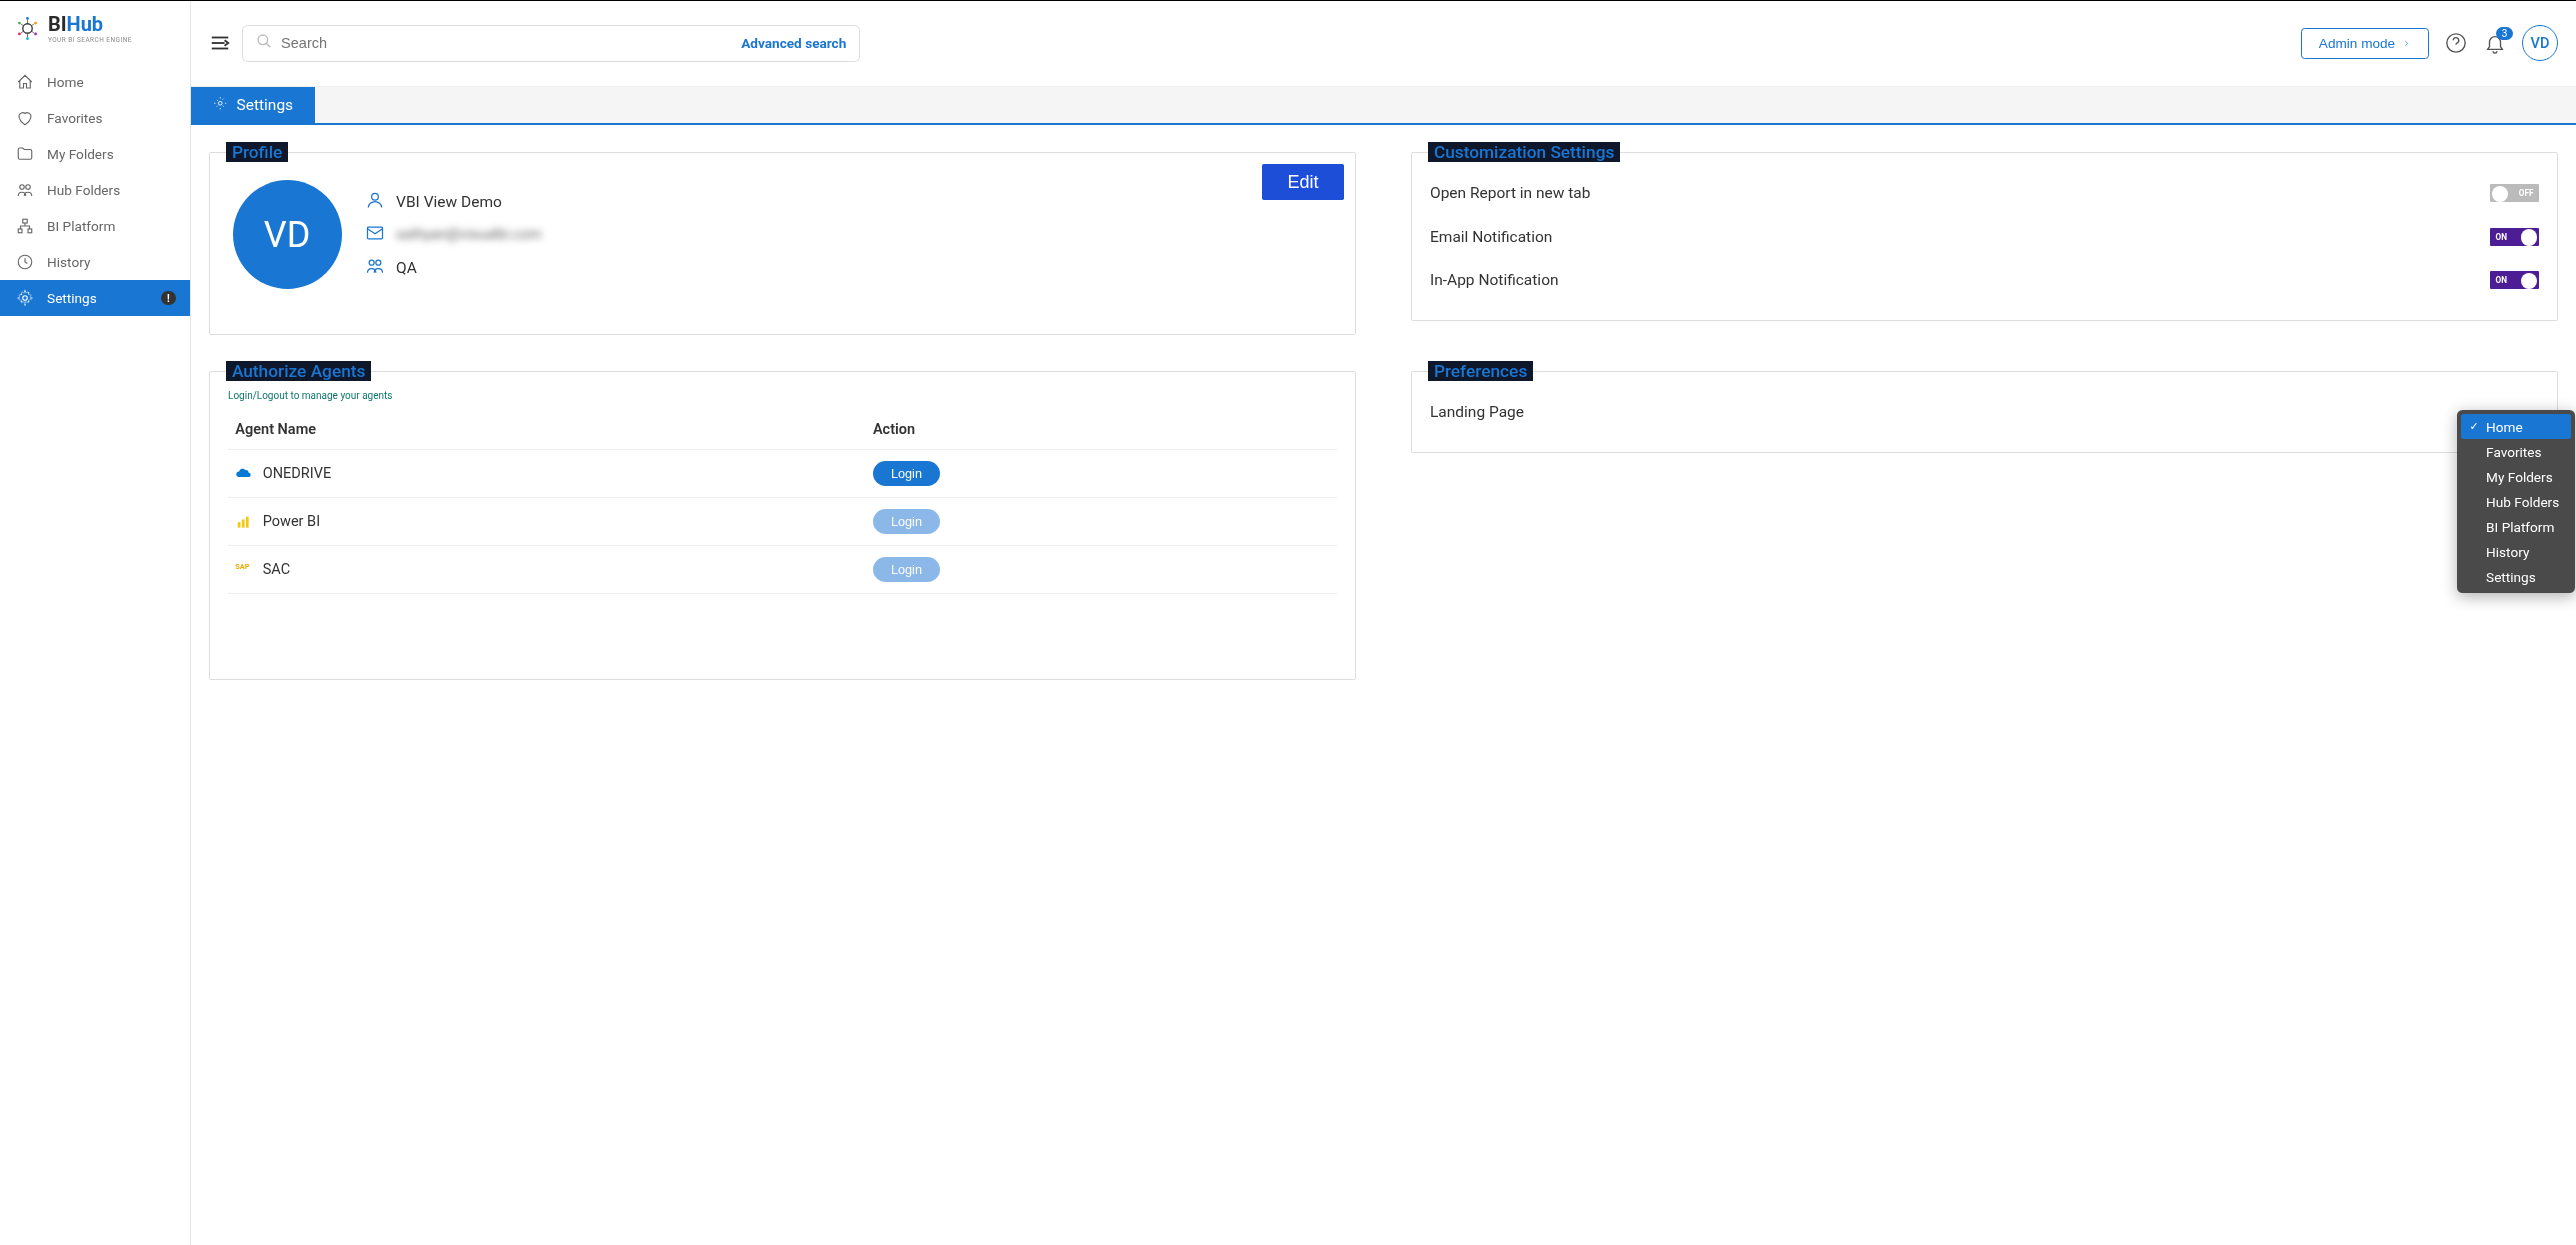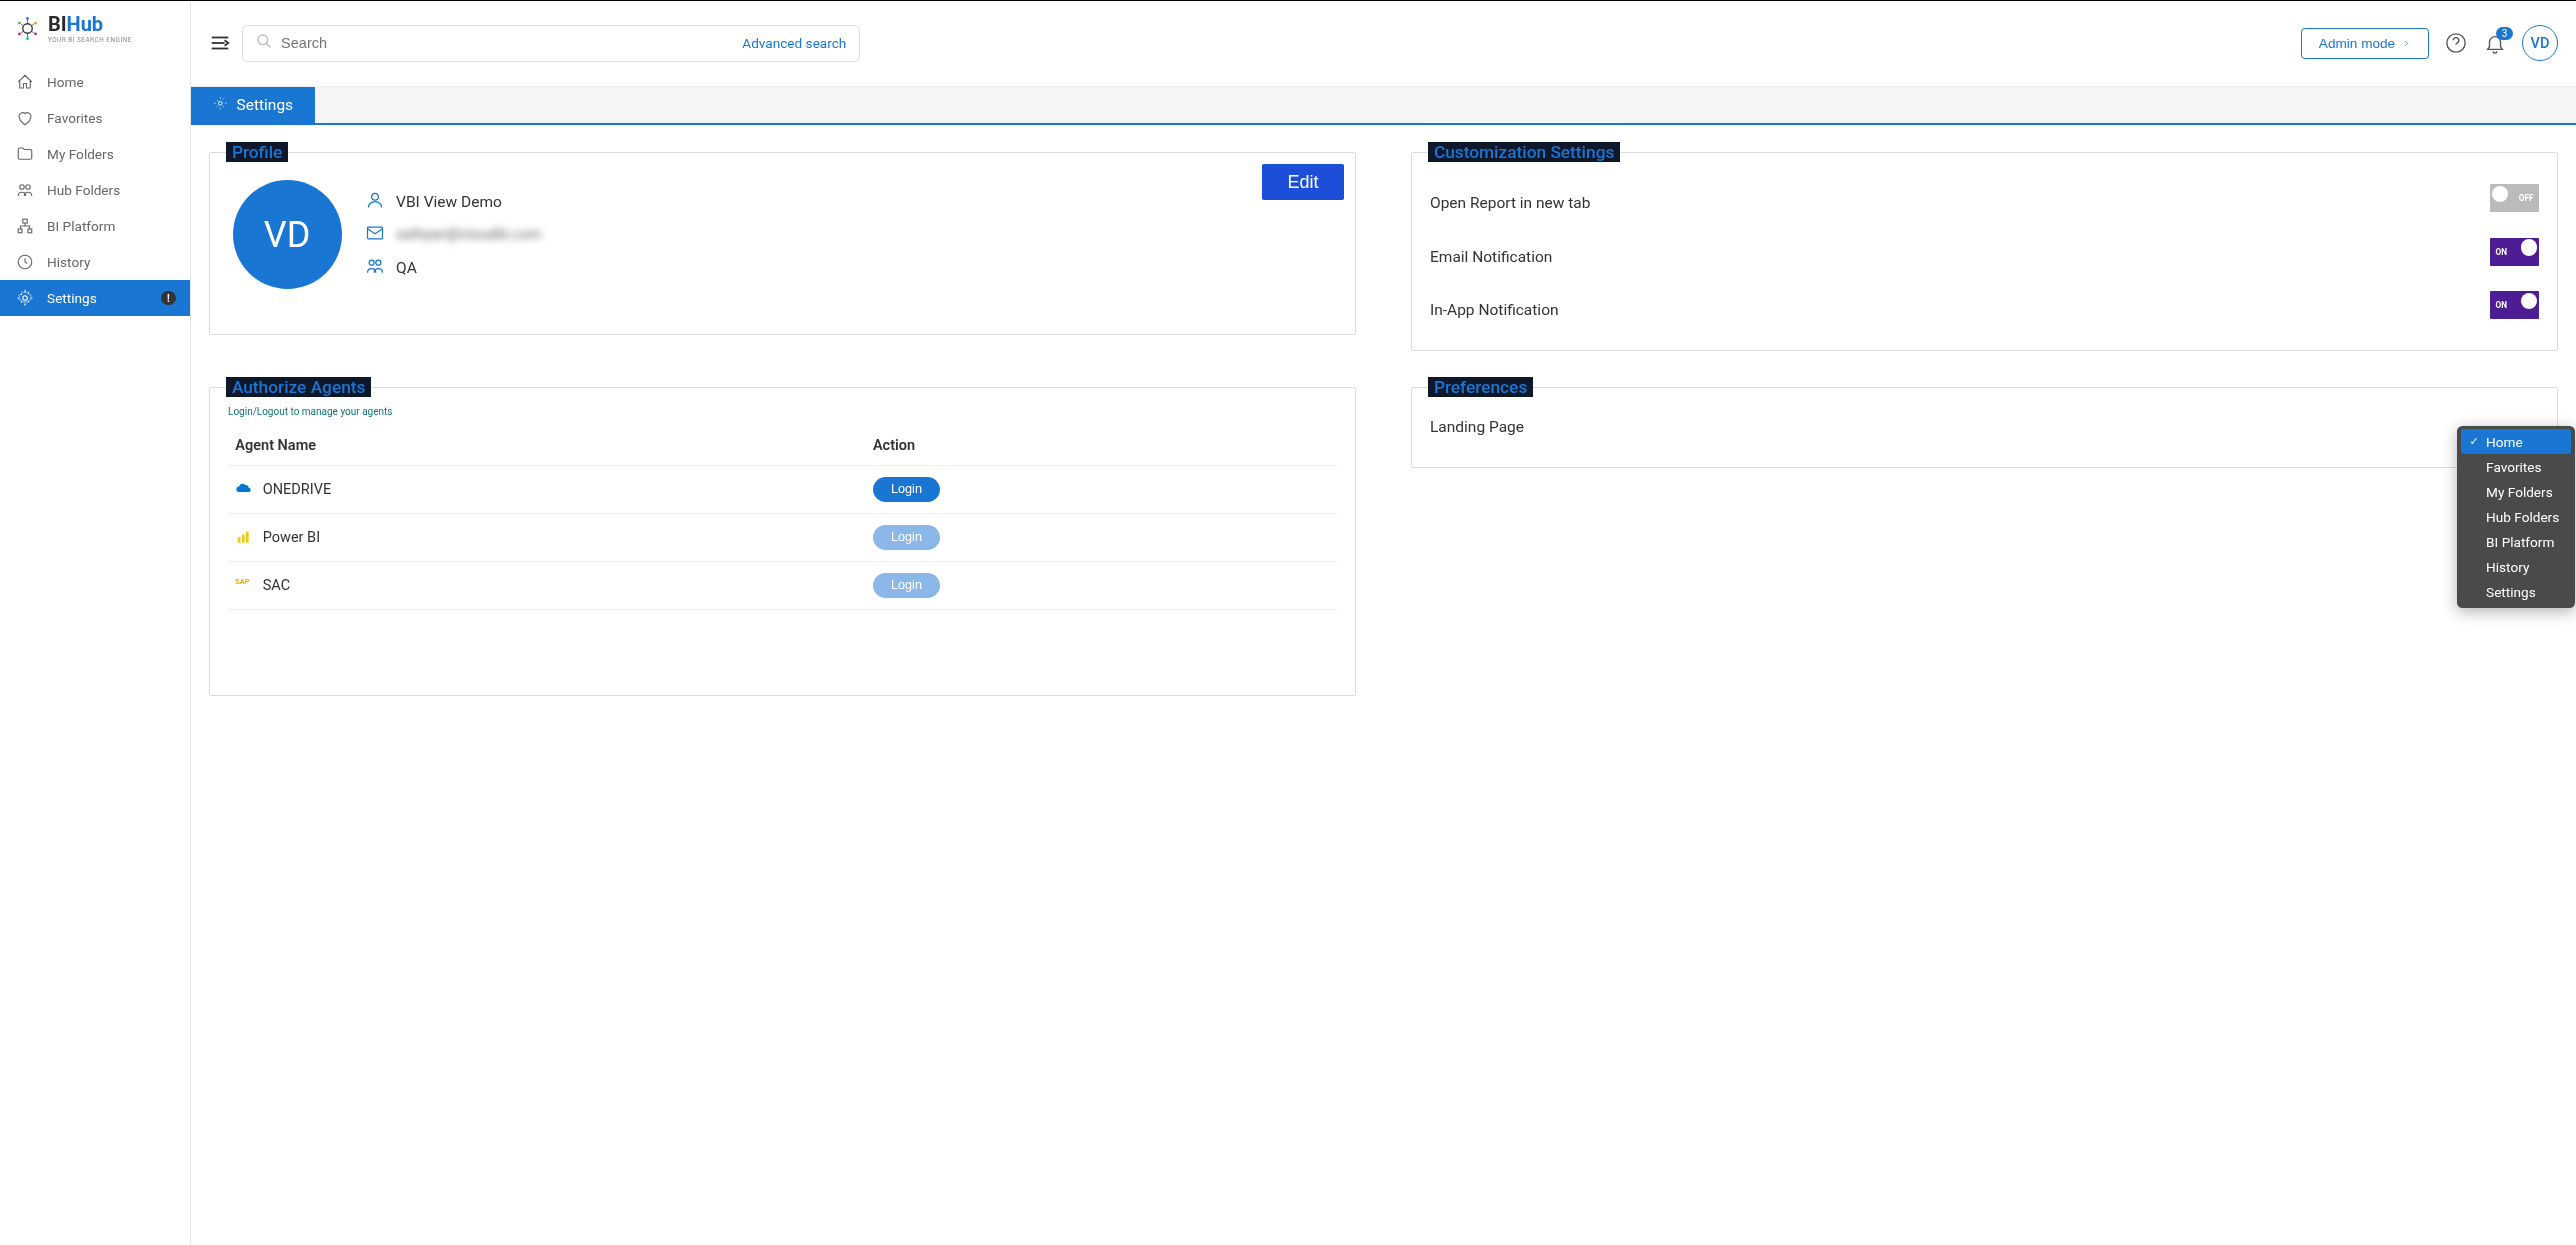--- a/index.html
+++ b/index.html
@@ -19,21 +19,21 @@
     .nav-item.active { background: #1976d2; color: #fff; }
     .nav-icon { width: 18px; height: 18px; display: flex; align-items: center; justify-content: center; }
     .alert-dot { position: absolute; right: 14.5px; width: 14.5px; height: 14.5px; background: #333; border-radius: 50%; color: #fff; font-size: 10px; display: flex; align-items: center; justify-content: center; font-weight: bold; }
     
     
     .main { flex: 1; display: flex; flex-direction: column; }
     .header { display: flex; align-items: center; padding: 24px 18px; gap: 11px; border-bottom: 0.9px solid #eee; }
     .menu-toggle { width: 22px; height: 22px; cursor: pointer; }
     .search-box { flex: 1; max-width: 618px; display: flex; align-items: center; border: 0.9px solid #ddd; border-radius: 5.5px; padding: 7.3px 12.7px; }
     .search-input { flex: 1; border: none; outline: none; font-size: 14.5px; color: #999; }
-    .adv-search { color: #1976d2; font-weight: 400; font-size: 13.6px; }
+    .adv-search { color: #1976d2; font-weight: 700; font-size: 13.6px; }
     .header-right { margin-left: auto; display: flex; align-items: center; gap: 16.4px; }
     .admin-btn { border: 0.9px solid #1976d2; color: #1976d2; padding: 7.3px 16.4px; border-radius: 3.6px; background: #fff; font-size: 13.6px; cursor: pointer; display: flex; align-items: center; gap: 7.3px; }
     .icon-btn { width: 22px; height: 22px; color: #555; cursor: pointer; position: relative; }
     .avatar-circle { width: 36px; height: 36px; border: 1.8px solid #1976d2; border-radius: 50%; display: flex; align-items: center; justify-content: center; color: #1976d2; font-weight: 500; font-size: 14.5px; cursor: pointer; }
     .badge { position: absolute; top: -5.5px; right: -7.3px; background: #1976d2; color: #fff; font-size: 10px; padding: 0.9px 5.5px; border-radius: 7.3px; }
     
     
     .tabbar { background: #f5f5f5; border-bottom: 2.7px solid #1976d2; }
     .tab { display: inline-flex; align-items: center; gap: 9px; padding: 9px 22px; background: #1976d2; color: #fff; font-size: 15.5px; }
     
@@ -47,21 +47,21 @@
     .avatar-big { width: 109px; height: 109px; background: #1976d2; border-radius: 50%; display: flex; align-items: center; justify-content: center; color: #fff; font-size: 36px; font-weight: 400; }
     .profile-info { display: flex; flex-direction: column; gap: 9px; }
     .profile-row { display: flex; align-items: center; gap: 11px; font-size: 15.5px; }
     .profile-row .picon { color: #1976d2; width: 20px; }
     .edit-btn { position: absolute; top: 11px; right: 11px; background: #1d4ed8; color: #fff; border: none; padding: 7.3px 25.5px; font-size: 18px; border-radius: 1.8px; cursor: pointer; }
     .blurred { filter: blur(3.6px); color: #666; font-size: 14.5px; }
     
     
     .setting-row { display: flex; justify-content: space-between; align-items: flex-end; padding: 12.7px 0; }
     .setting-label { font-size: 15.5px; max-width: 182px; }
-    .toggle { width: 49px; height: 28px; border-radius: 1px; position: relative; cursor: pointer; display: flex; align-items: center; padding: 0 5.5px; font-size: 8.2px; font-weight: bold; color: #fff; }
+    .toggle { width: 49px; height: 18px; border-radius: 1px; position: relative; cursor: pointer; display: flex; align-items: center; padding: 0 5.5px; font-size: 8.2px; font-weight: bold; color: #fff; }
     .toggle.off { background: #bbb; justify-content: flex-end; }
     .toggle.on { background: #4c1d95; justify-content: flex-start; }
     .toggle::after { content: ''; position: absolute; width: 16.4px; height: 16.4px; background: #fff; border-radius: 50%; top: 1.8px; }
     .toggle.off::after { left: 1.8px; }
     .toggle.on::after { right: 1.8px; }
     
     
     .agents-sub { color: #0f766e; margin-bottom: 9px; font-size: 10px; }
     .agents-table { width: 100%; border-collapse: collapse; }
     .agents-table th { text-align: left; padding: 11px 7.3px; font-size: 14.5px; border-bottom: 0.9px solid #eee; font-weight: 600; }

